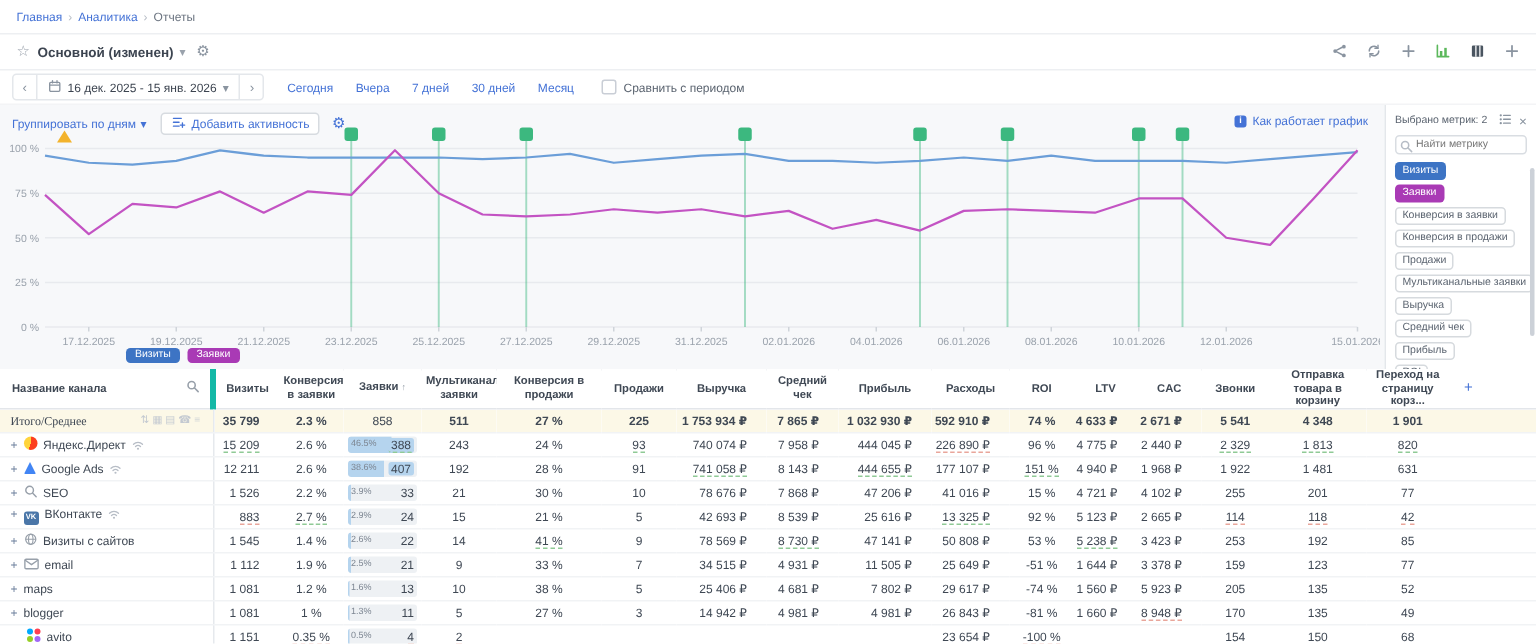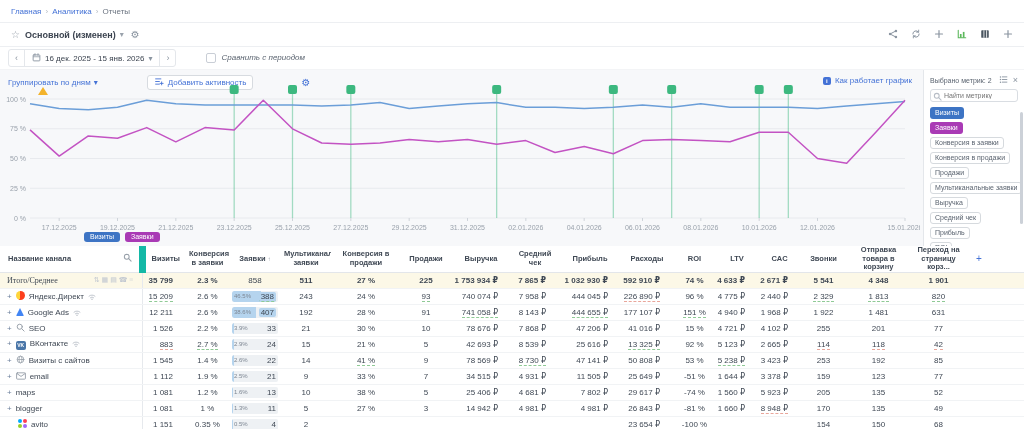--- a/index.html
+++ b/index.html
@@ -19,25 +19,25 @@
   .gear{color:#8a94a0;font-size:10px;cursor:pointer;}
   .spacer{flex:1;}
   .hdr-ic{margin-left:13px;cursor:pointer;display:inline-flex;align-items:center;}
   
   #date-bar{height:23px;padding:0 8px;border-bottom:1px solid #f3f4f6;}
   .date-group{display:flex;align-items:stretch;border:1px solid #e4e7eb;border-radius:3px;height:16px;overflow:hidden;background:#fff;}
   .nav-btn{background:none;border:none;color:#8a94a0;font-size:9px;width:16px;cursor:pointer;padding:0;line-height:14px;}
   .nav-btn.l{border-right:1px solid #e4e7eb;} .nav-btn.r{border-left:1px solid #e4e7eb;}
   .date-box{display:flex;align-items:center;padding:0 7px;font-size:8px;color:#3c4450;cursor:pointer;gap:4px;}
   .preset{color:#4472d6;font-size:8px;margin-left:15px;cursor:pointer;}
-  .cmp{display:flex;margin-left:30px;color:#5b6470;font-size:8px;gap:5px;cursor:pointer;font-style:italic;}
+  .cmp{display:flex;align-items:center;margin-left:18px;color:#5b6470;font-size:8px;gap:5px;cursor:pointer;}
   .cb{width:8px;height:8px;border:1px solid #c9ced6;border-radius:2px;background:#fff;display:inline-block;}
   
   #band{position:absolute;top:70px;left:0;width:1024px;height:176px;background:#f7f8fa;border-bottom:1px solid #e8eaee;}
-  #chart-toolbar{position:absolute;top:4px;left:8px;display:flex;align-items:center;height:16px;gap:40px;}
+  #chart-toolbar{position:absolute;top:4px;left:8px;display:flex;align-items:center;height:16px;}
   .grp{color:#4472d6;font-size:8px;cursor:pointer;}
   .grp .caret{margin:0 0 0 3px;color:#4472d6;}
   .act-btn{display:inline-flex;align-items:center;gap:4px;border:1px solid #d7dbe0;background:#fff;border-radius:3px;
            color:#4472d6;font-size:8px;height:15px;padding:0 6px;margin-left:9px;cursor:pointer;}
   .tb-gear{color:#4472d6;font-size:10px;margin-left:8px;cursor:pointer;}
   #how-link{position:absolute;top:6px;right:112px;color:#4472d6;font-size:8px;display:flex;align-items:center;gap:4px;cursor:pointer;}
   .i-sq{width:8px;height:8px;background:#4472d6;color:#fff;border-radius:2px;font-size:6px;line-height:8px;text-align:center;display:inline-block;font-weight:bold;}
   #warn{position:absolute;left:38px;top:17px;width:0;height:0;border-left:5px solid transparent;border-right:5px solid transparent;border-bottom:8px solid #f3b32c;}
   #legend{position:absolute;left:84px;top:162px;display:flex;gap:5px;}
   .lg-badge{color:#fff;font-size:7px;padding:1px 6px 2px;border-radius:3px;cursor:pointer;}
@@ -50,21 +50,21 @@
                    padding:0 2px 0 13px;color:#3f4854;font-family:inherit;outline:none;}
   .mp-search svg{position:absolute;left:3px;top:3px;}
   .chip{display:inline-block;font-size:7px;border:1px solid #d6dade;color:#5b6470;border-radius:3px;
         padding:1px 4px 2px;margin:0 2px 3px 0;background:#fff;cursor:pointer;white-space:nowrap;}
   .chip.sel{color:#fff;border:none;padding:2px 5px 3px;}
   #mp-scroll{position:absolute;right:1px;top:42px;width:3px;height:112px;background:#ccd1d8;border-radius:2px;}
   
   #tbl{position:absolute;top:246px;left:0;border-collapse:collapse;table-layout:fixed;width:1024px;}
   #tbl th{font-size:7.5px;font-weight:bold;color:#3f4854;border-bottom:1px solid #e3e6ea;height:21px;
           padding:0 3px;text-align:center;vertical-align:middle;line-height:1.15;overflow:hidden;background:#fff;}
-  #tbl th.ch-h{text-align:right;padding-left:8px;border-right:7px solid #14b8a6;}
+  #tbl th.ch-h{text-align:right;padding-left:8px;border-right:4px solid #14b8a6;}
   #tbl th.add-h{text-align:left;color:#4472d6;font-weight:normal;font-size:10px;padding-left:10px;cursor:pointer;}
   .ch-h-in{display:flex;align-items:center;justify-content:space-between;padding-right:4px;}
   #tbl td{height:15px;border-bottom:1px solid #f1f3f5;font-size:8px;color:#3f4854;white-space:nowrap;overflow:hidden;padding:0;}
   #tbl td.r{text-align:right;padding-right:13px;}
   #tbl td.c{text-align:center;}
   #tbl td.ch{text-align:left;padding:0 4px 0 7px;border-right:1px solid #e6e9ed;}
   tr.totals td{background:#fcf8e7;font-weight:bold;height:14px;color:#6b7480;}
   tr.totals td.ch{color:#8a94a0;font-weight:normal;font-family:Liberation Serif, serif;}
   .tools{float:right;color:#c3c9d1;font-size:7px;letter-spacing:2px;margin-right:2px;}
   .xp{color:#6c7f9c;margin-right:4px;font-size:8px;cursor:pointer;}
@@ -149,20 +149,27 @@
             <rect x="1.5" y="2.5" width="9" height="8" rx="1" fill="none" stroke="#8a94a0" stroke-width="1.2" stroke-linecap="round"></rect>
             <line x1="1.5" y1="5" x2="10.5" y2="5" stroke="#8a94a0"></line>
             <line x1="4" y1="1" x2="4" y2="3" fill="none" stroke="#8a94a0" stroke-width="1.2" stroke-linecap="round"></line>
             <line x1="8" y1="1" x2="8" y2="3" fill="none" stroke="#8a94a0" stroke-width="1.2" stroke-linecap="round"></line>
           </svg></span>
       <span>16 дек. 2025 - 15 янв. 2026</span>
       <span class="caret" style="margin:0;color:#8a94a0">▾</span>
     </span>
     <button class="nav-btn r">›</button>
   </div>
+  <div id="presets" style="display:flex;align-items:center;">
+      <span class="preset">Сегодня</span>
+      <span class="preset">Вчера</span>
+      <span class="preset">7 дней</span>
+      <span class="preset">30 дней</span>
+      <span class="preset">Месяц</span>
+    </div>
   <label class="cmp">
     <span class="cb"></span>
     <span>Сравнить с периодом</span>
   </label>
 </div>
 
 <div id="band">
   <div id="chart-toolbar">
     <span class="grp"><span>Группировать по дням</span><span class="caret">▾</span></span>
     <button class="act-btn">

